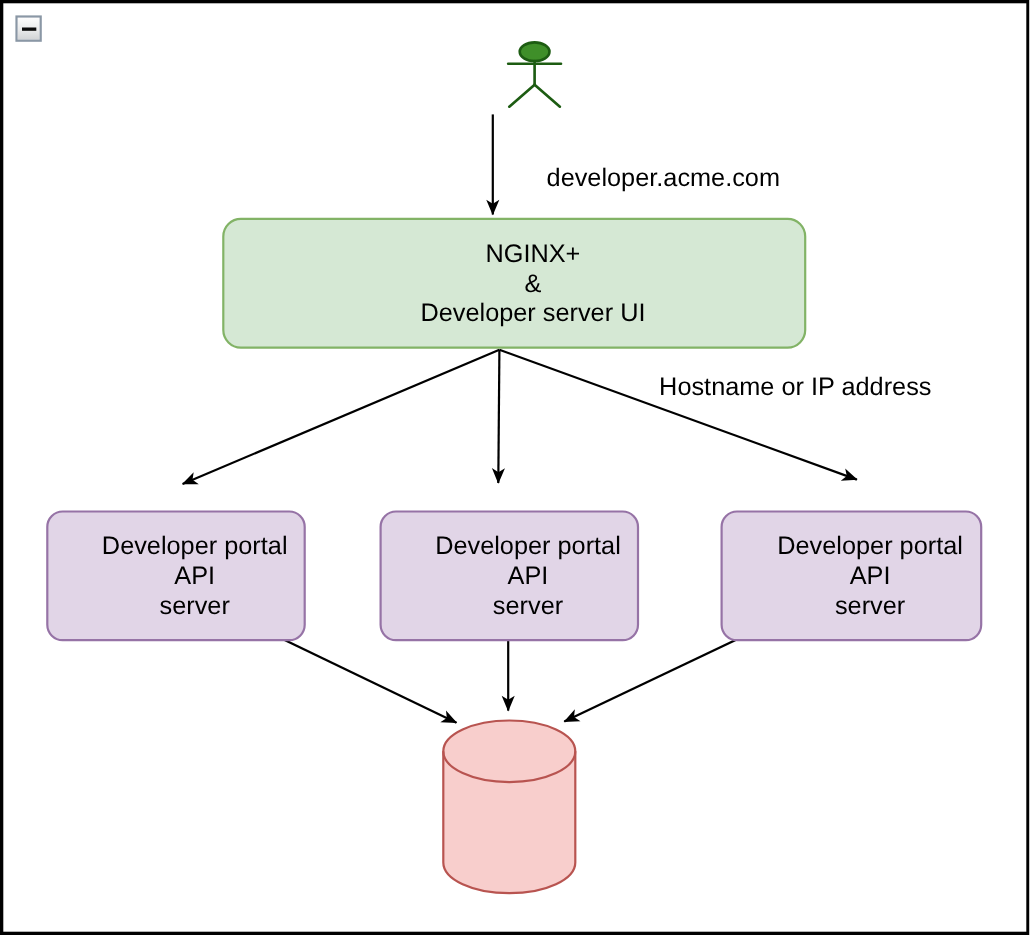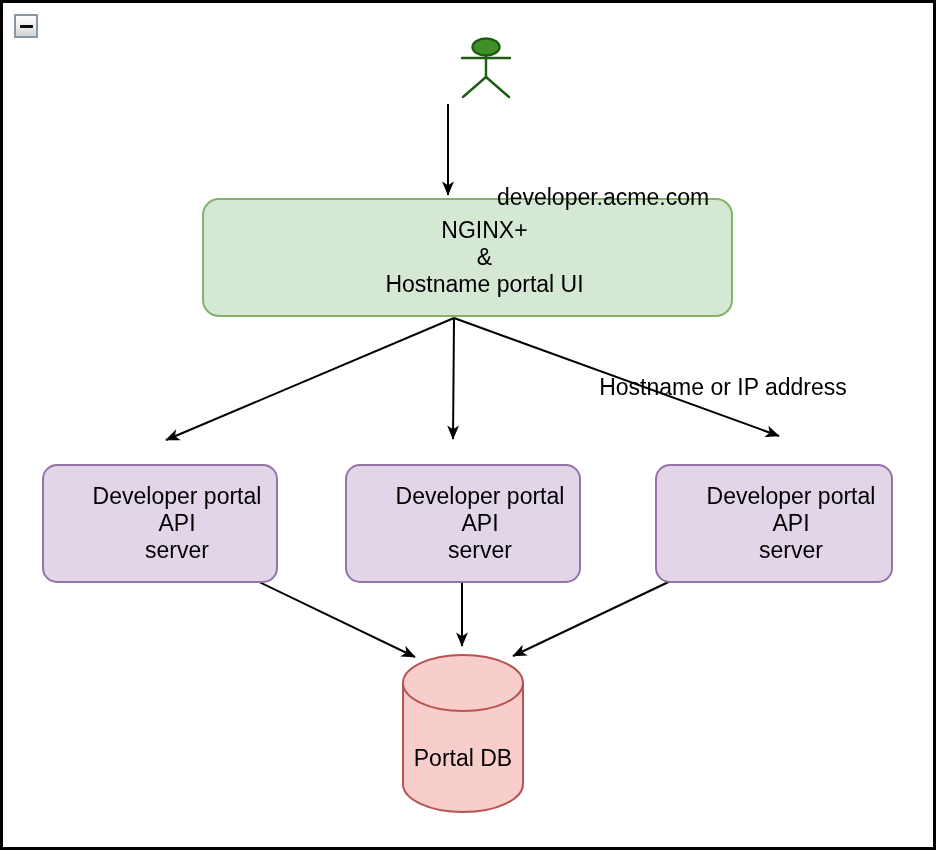--- a/index.html
+++ b/index.html
@@ -82,21 +82,20 @@
   .api-1 { left: 42px; }
   .api-2 { left: 345px; }
   .api-3 { left: 655px; width: 238px; }
   .edge-label {
     position: absolute;
     font-size: 23px;
     color: #000000;
     text-align: center;
     white-space: nowrap;
     z-index: 30;
-    margin-top: 36px;
   }
   .label-domain { left: 453px; top: 148px; width: 300px; }
   .label-routing { left: 572px; top: 338px; width: 302px; }
   .label-db {
     position: absolute;
     left: 403px;
     top: 745px;
     width: 120px;
     text-align: center;
     font-size: 23px;
@@ -141,35 +140,34 @@
 
     <g>
       <path d="M403,683 A60,28 0 0 1 523,683 L523,784 A60,28 0 0 1 403,784 Z" fill="#f8cecc" stroke="#b85450" stroke-width="2"></path>
       <path d="M403,683 A60,28 0 0 0 523,683" fill="none" stroke="#b85450" stroke-width="2"></path>
     </g>
   </svg>
 
   <div class="node node-green">
     <span>NGINX+</span>
     <span>&amp;</span>
-    <span>Hostname portal UI</span>
+    <span>Developer server UI</span>
   </div>
 
   <div class="node node-purple api-1">
     <span>Developer portal API</span>
     <span>server</span>
   </div>
   <div class="node node-purple api-2">
     <span>Developer portal API</span>
     <span>server</span>
   </div>
   <div class="node node-purple api-3">
     <span>Developer portal API</span>
     <span>server</span>
   </div>
 
   <div class="edge-label label-domain">developer.acme.com</div>
   <div class="edge-label label-routing">Hostname or IP address</div>
 
-  <div class="label-db">Portal DB</div>
 
   <div class="frame-border"></div>
 </div>
 
 </body></html>

